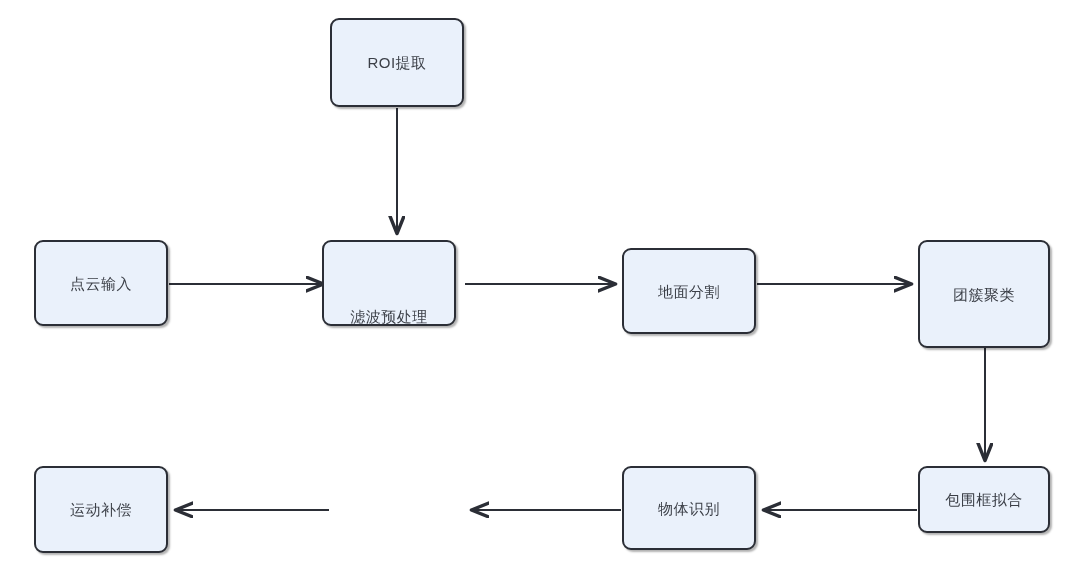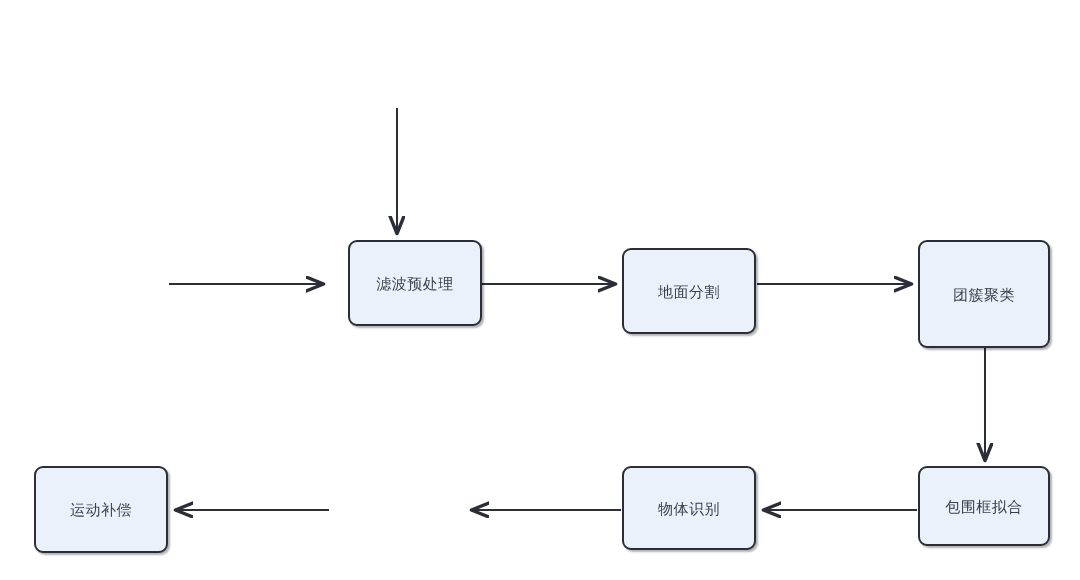--- a/index.html
+++ b/index.html
@@ -85,35 +85,41 @@
 
     <g>
       <line x1="621" y1="510" x2="473" y2="510" stroke="#2b2e36" stroke-width="2" marker-end="url(#arrowhead)"></line>
     </g>
 
     <g>
       <line x1="329" y1="510" x2="177" y2="510" stroke="#2b2e36" stroke-width="2" marker-end="url(#arrowhead)"></line>
     </g>
   </svg>
 
+  <div class="node" style="left:330px; top:18px; width:134px; height:89px;">
+    <span class="node-label">ROI提取</span>
+  </div>
 
+  <div class="node" style="left:34px; top:240px; width:134px; height:86px;">
+    <span class="node-label">点云输入</span>
+  </div>
 
-  <div class="node" style="left:348px; top:240px; width:134px; height:86px;">
+  <div class="node" style="left:322px; top:240px; width:134px; height:86px;align-items:flex-end;">
     <span class="node-label">滤波预处理</span>
   </div>
 
   <div class="node" style="left:622px; top:248px; width:134px; height:86px;">
     <span class="node-label">地面分割</span>
   </div>
 
   <div class="node" style="left:918px; top:240px; width:132px; height:108px;">
     <span class="node-label">团簇聚类</span>
   </div>
 
-  <div class="node" style="left:918px; top:466px; width:132px; height:80px;">
+  <div class="node" style="left:918px; top:466px; width:132px; height:67px;">
     <span class="node-label">包围框拟合</span>
   </div>
 
   <div class="node" style="left:622px; top:466px; width:134px; height:84px;">
     <span class="node-label">物体识别</span>
   </div>
 
 
   <div class="node" style="left:34px; top:466px; width:134px; height:87px;">
     <span class="node-label">运动补偿</span>

